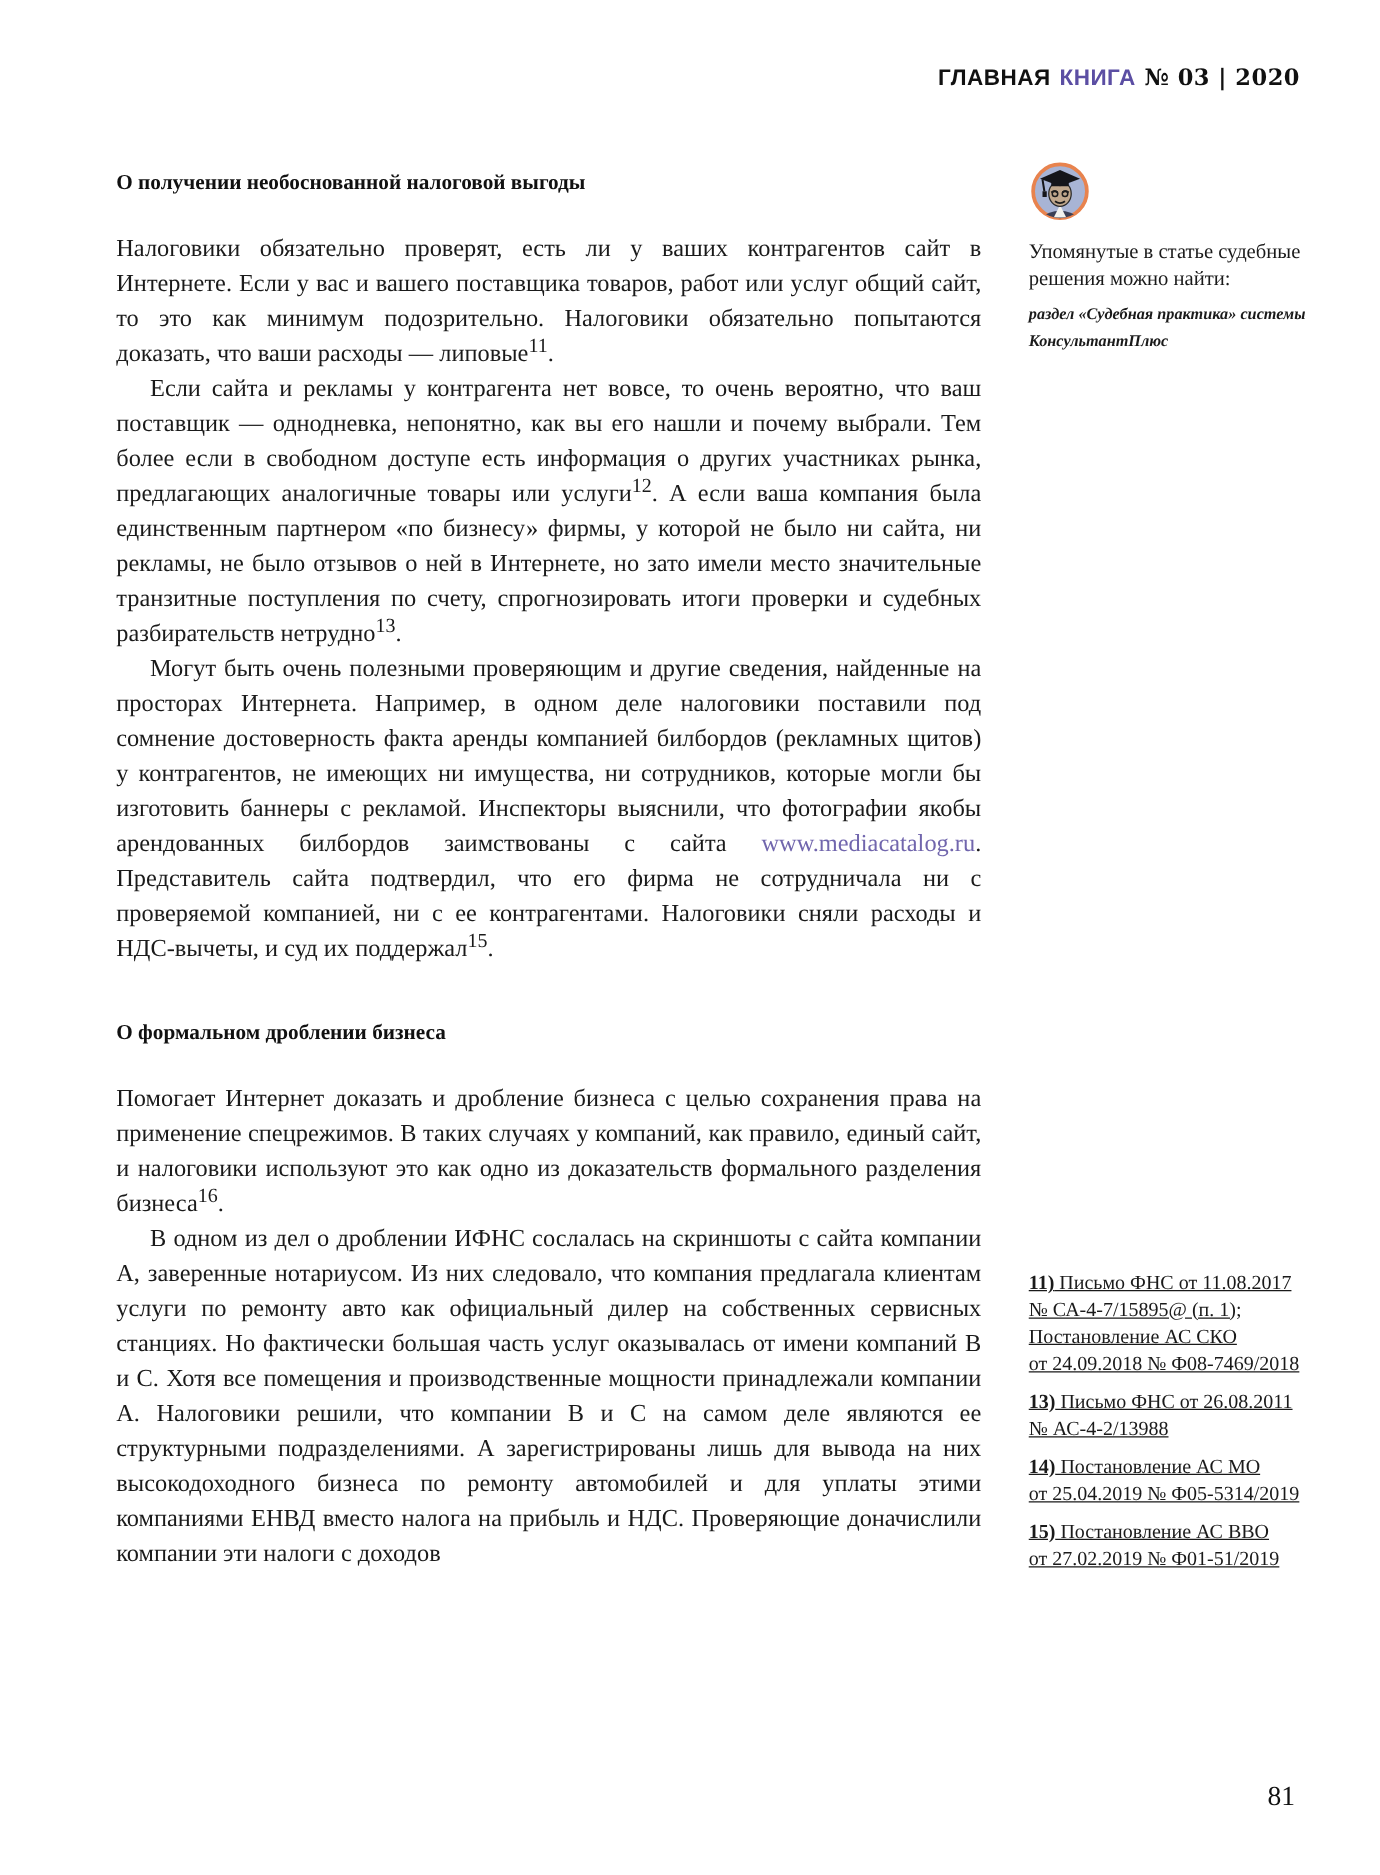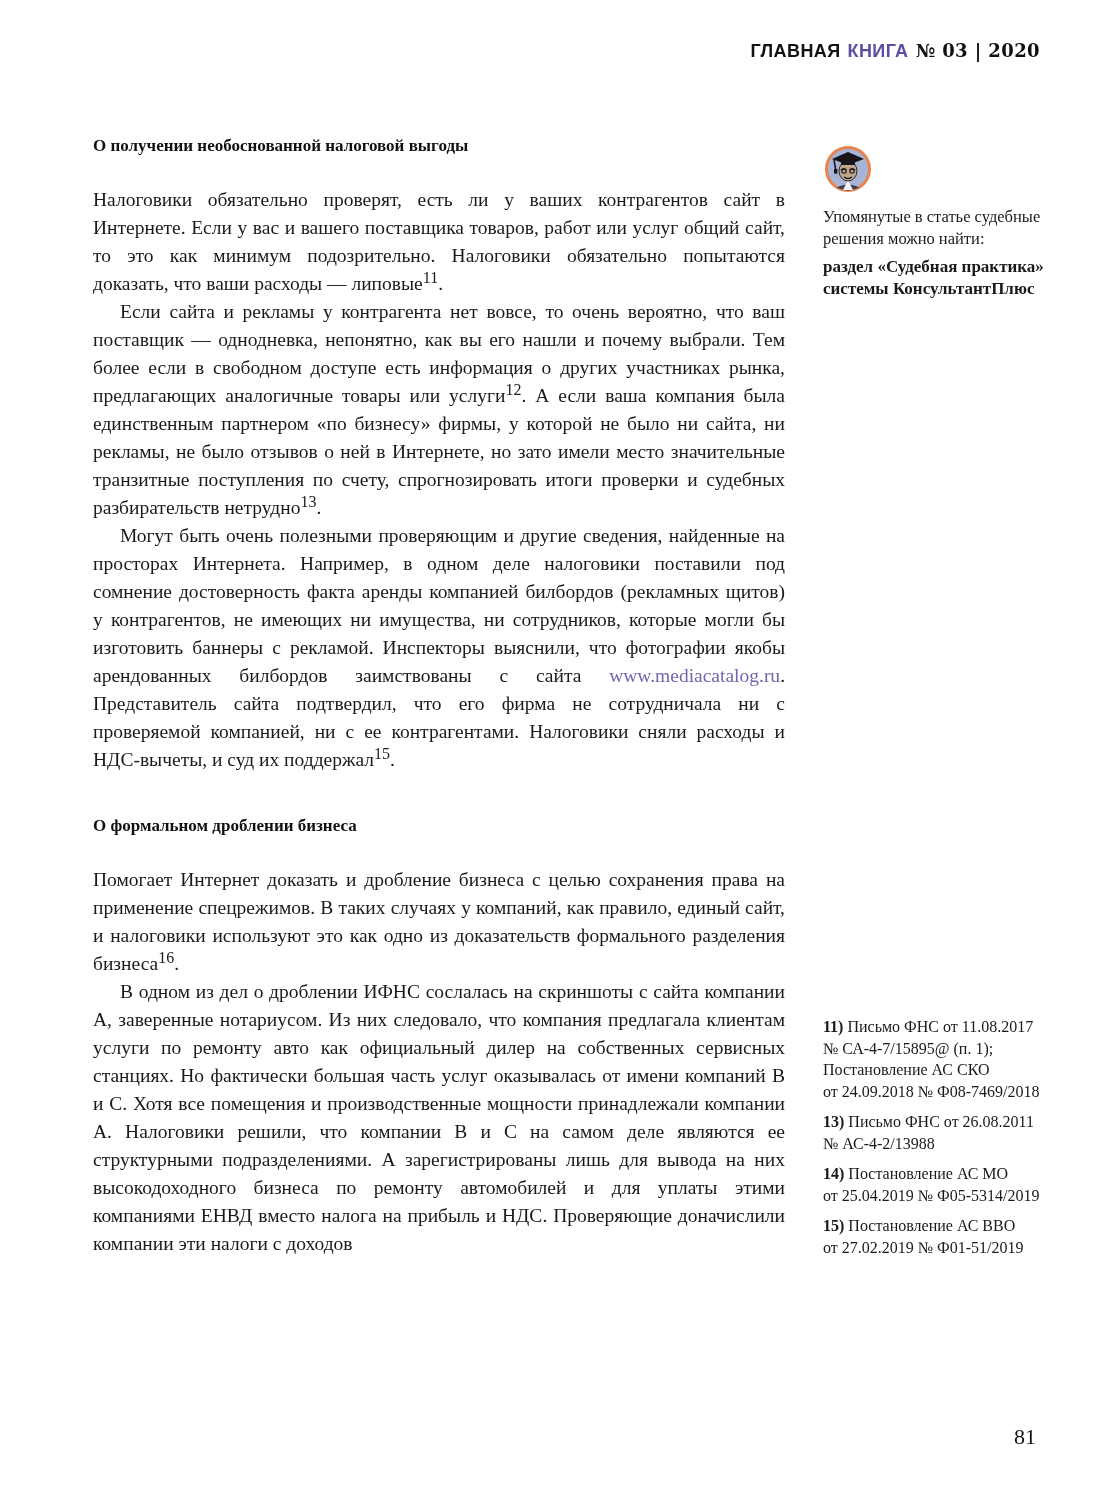--- a/index.html
+++ b/index.html
@@ -16,21 +16,21 @@
     width:1104px;
     height:1500px;
     background:#ffffff;
     color:var(--ink);
     font-family:"Liberation Serif", serif;
     overflow:hidden;
   }
   
   .masthead{
     position:absolute;
-    top:40px;
+    top:52px;
     right:64px;
     white-space:nowrap;
     font-size:18px;
     font-weight:bold;
     letter-spacing:0.4px;
   }
   .mh-word{font-family:"Liberation Sans", sans-serif;}
   .mh-word.black{color:#111111;}
   .mh-word.purple{color:var(--purple);}
   .mh-issue{font-family:"DejaVu Serif", serif;color:#111111;margin-left:7px;}
@@ -64,48 +64,50 @@
     font-size:16px;
     line-height:0;
     vertical-align:super;
   }
   .link{color:var(--link);}
 
   
   .side-note{
     position:absolute;
     left:823px;
-    top:144px;
+    top:128px;
     width:224px;
   }
   .judge-icon-wrap{
     width:50px;
     height:50px;
     margin:0 0 10px 0;
   }
   .side-note-text{
     margin:12px 0 0 0;
     font-size:16.5px;
     line-height:22px;
   }
   .side-note-bold{
     margin:6px 0 0 0;
-    font-size:17px;
+    font-size:13px;
     line-height:22px;
     font-weight:bold;
+    font-style:italic;
   }
 
   
   .footnotes{
     position:absolute;
     left:823px;
     top:1016px;
     width:230px;
     font-size:16px;
     line-height:21.5px;
+    text-decoration:underline;
   }
   .footnote{margin:0 0 9px 0;}
   .footnote b{font-weight:bold;}
 
   .page-number{
     position:absolute;
     left:1014px;
     top:1424px;
     font-size:22px;
     font-family:"Liberation Serif", serif;

